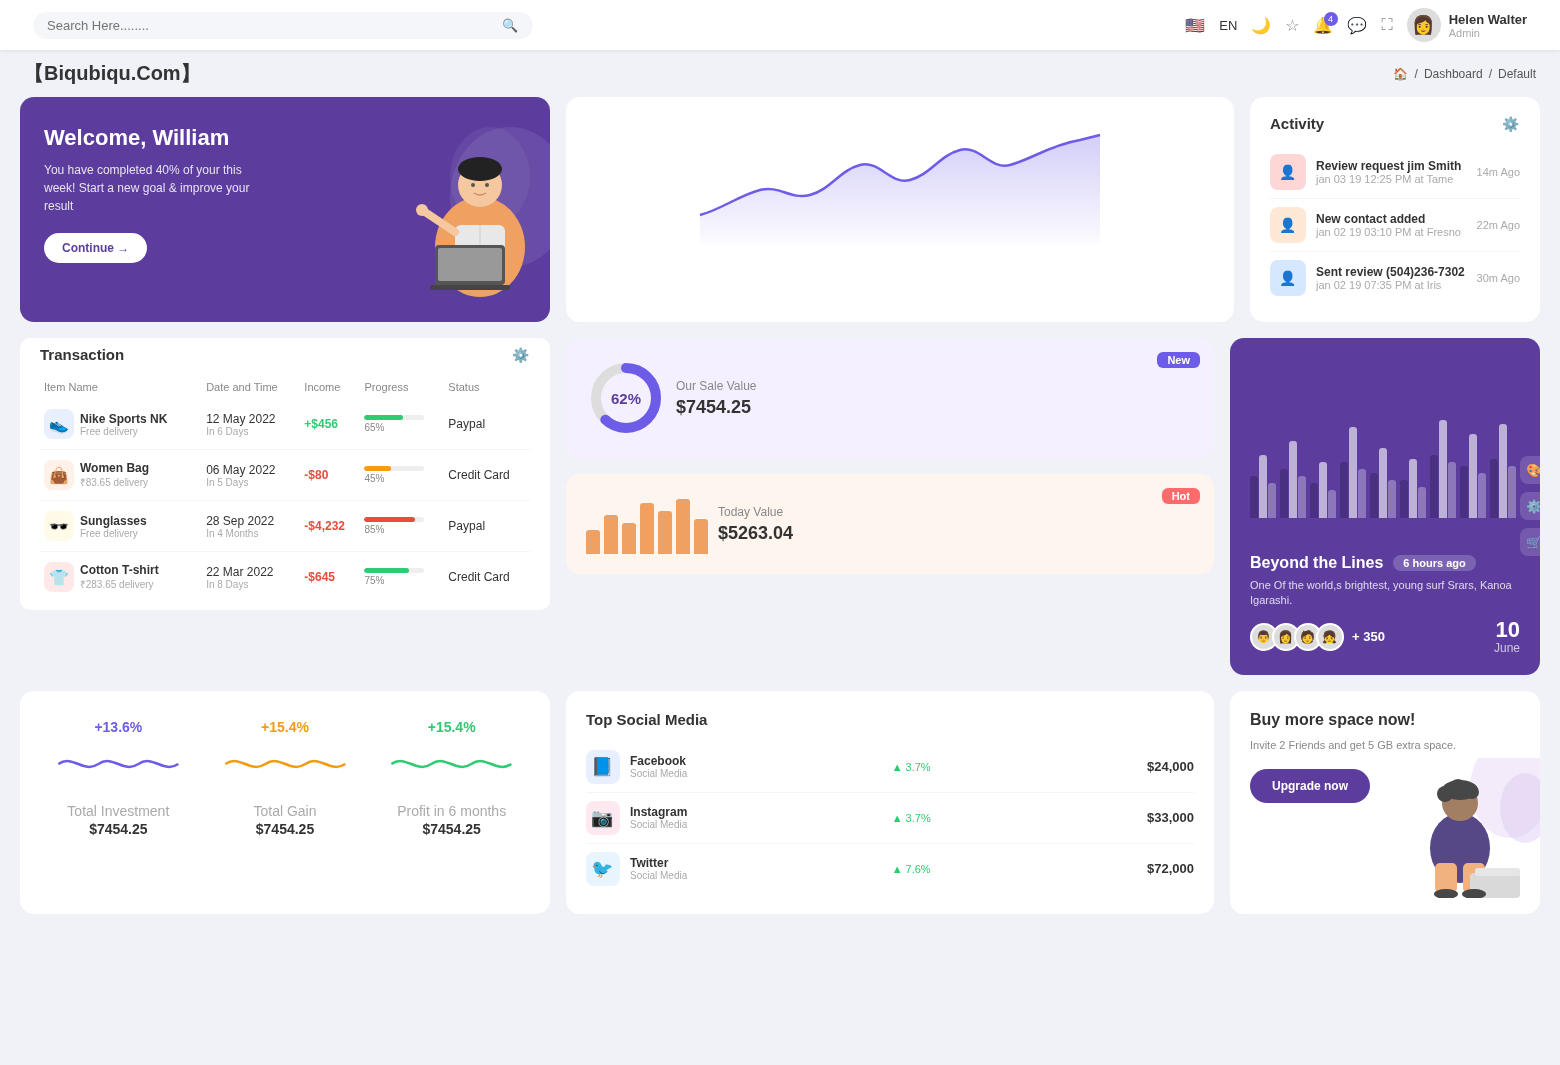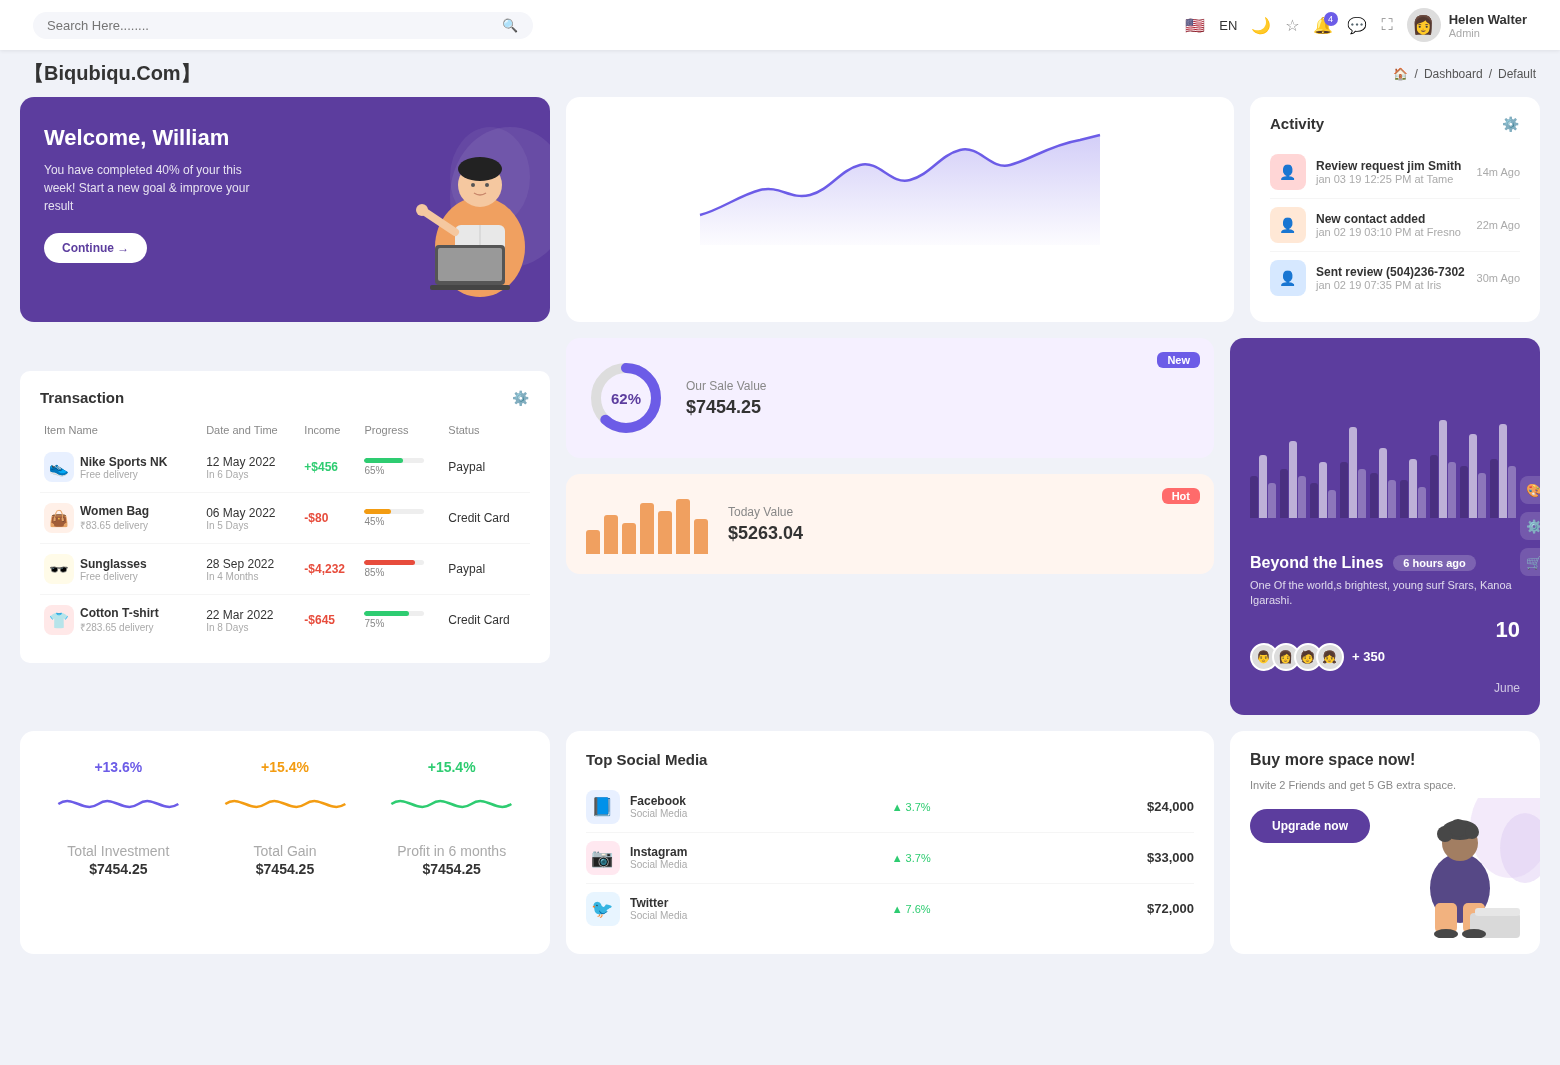--- a/index.html
+++ b/index.html
@@ -87,21 +87,21 @@
     }
     .activity-text { flex: 1; }
     .activity-name { font-weight: 600; font-size: 12px; }
     .activity-sub { font-size: 11px; color: #aaa; }
     .activity-time { font-size: 11px; color: #aaa; white-space: nowrap; }
 
     
     .row2 { display: grid; grid-template-columns: 530px 1fr 310px; gap: 16px; align-items: start; }
 
     
-    .transaction-card { background: #fff; border-radius: 10px; padding: 18px 20px; margin-top: 33px; }
+    .transaction-card { background: #fff; border-radius: 10px; padding: 8px 20px; }
     .tx-header { display: flex; justify-content: space-between; align-items: center; margin-bottom: 12px; }
     .tx-title { font-weight: 700; font-size: 15px; }
     table { width: 100%; border-collapse: collapse; }
     th { font-size: 11px; color: #888; font-weight: 500; text-align: left; padding: 6px 4px; }
     td { font-size: 12px; padding: 10px 4px; border-bottom: 1px solid #f5f5f5; vertical-align: middle; }
     tr:last-child td { border-bottom: none; }
     .tx-item-name { font-weight: 600; font-size: 12px; }
     .tx-item-sub { font-size: 10px; color: #aaa; }
     .tx-icon { width: 30px; height: 30px; border-radius: 8px; display: flex; align-items: center; justify-content: center; font-size: 16px; margin-right: 6px; flex-shrink: 0; }
     .item-cell { display: flex; align-items: center; }
@@ -115,21 +115,21 @@
     .sale-cards { display: flex; flex-direction: column; gap: 16px; }
     .sale-card { background: #fff; border-radius: 14px; padding: 20px; position: relative; overflow: hidden; }
     .sale-card-new { background: #f5f0ff; }
     .sale-card-hot { background: #fff5ef; }
     .sale-tag {
       position: absolute; top: 14px; right: 14px; border-radius: 6px;
       padding: 2px 10px; font-size: 11px; font-weight: 600; color: #fff;
     }
     .tag-new { background: #6c5ce7; }
     .tag-hot { background: #ff6b6b; }
-    .sale-content { display: flex; align-items: center; gap: 20px; }
+    .sale-content { display: flex; align-items: center; gap: 10px; }
     .donut-wrapper { position: relative; width: 80px; height: 80px; }
     .donut-label {
       position: absolute; top: 50%; left: 50%; transform: translate(-50%, -50%);
       font-size: 15px; font-weight: 700; color: #5c3d9e;
     }
     .sale-info { }
     .sale-info-label { font-size: 12px; color: #888; margin-bottom: 4px; }
     .sale-info-value { font-size: 18px; font-weight: 700; color: #333; }
     .bar-chart-mini { display: flex; align-items: flex-end; gap: 4px; height: 60px; }
     .bar-mini { width: 14px; border-radius: 3px 3px 0 0; }
@@ -144,21 +144,21 @@
     .beyond-title { font-size: 16px; font-weight: 700; margin-bottom: 2px; display: flex; align-items: center; gap: 10px; }
     .beyond-when { font-size: 11px; background: rgba(255,255,255,0.2); border-radius: 10px; padding: 2px 10px; }
     .beyond-desc { font-size: 11px; opacity: 0.8; margin: 6px 0 10px; line-height: 1.4; }
     .beyond-footer { display: flex; align-items: center; justify-content: space-between; }
     .avatars-row { display: flex; }
     .av-sm { width: 28px; height: 28px; border-radius: 50%; background: #ddd; border: 2px solid #fff; margin-left: -6px; font-size: 12px; display: flex; align-items: center; justify-content: center; overflow: hidden; }
     .av-sm:first-child { margin-left: 0; }
     .plus-count { margin-left: 8px; font-weight: 700; font-size: 13px; }
     .date-box { text-align: right; }
     .date-num { font-size: 22px; font-weight: 700; line-height: 1; }
-    .date-month { font-size: 12px; opacity: 0.7; margin-top: 40px; }
+    .date-month { font-size: 12px; opacity: 0.7; }
     .side-icons { position: absolute; right: -8px; top: 50%; transform: translateY(-50%); display: flex; flex-direction: column; gap: 8px; }
     .side-icon-btn { background: rgba(255,255,255,0.15); border-radius: 8px; width: 28px; height: 28px; display: flex; align-items: center; justify-content: center; font-size: 13px; cursor: pointer; }
 
     
     .row3 { display: grid; grid-template-columns: 530px 1fr 310px; gap: 16px; }
 
     
     .stats-card { background: #fff; border-radius: 14px; padding: 20px; }
     .stats-row { display: grid; grid-template-columns: 1fr 1fr 1fr; gap: 10px; }
     .stat-item { text-align: center; padding: 8px; }

